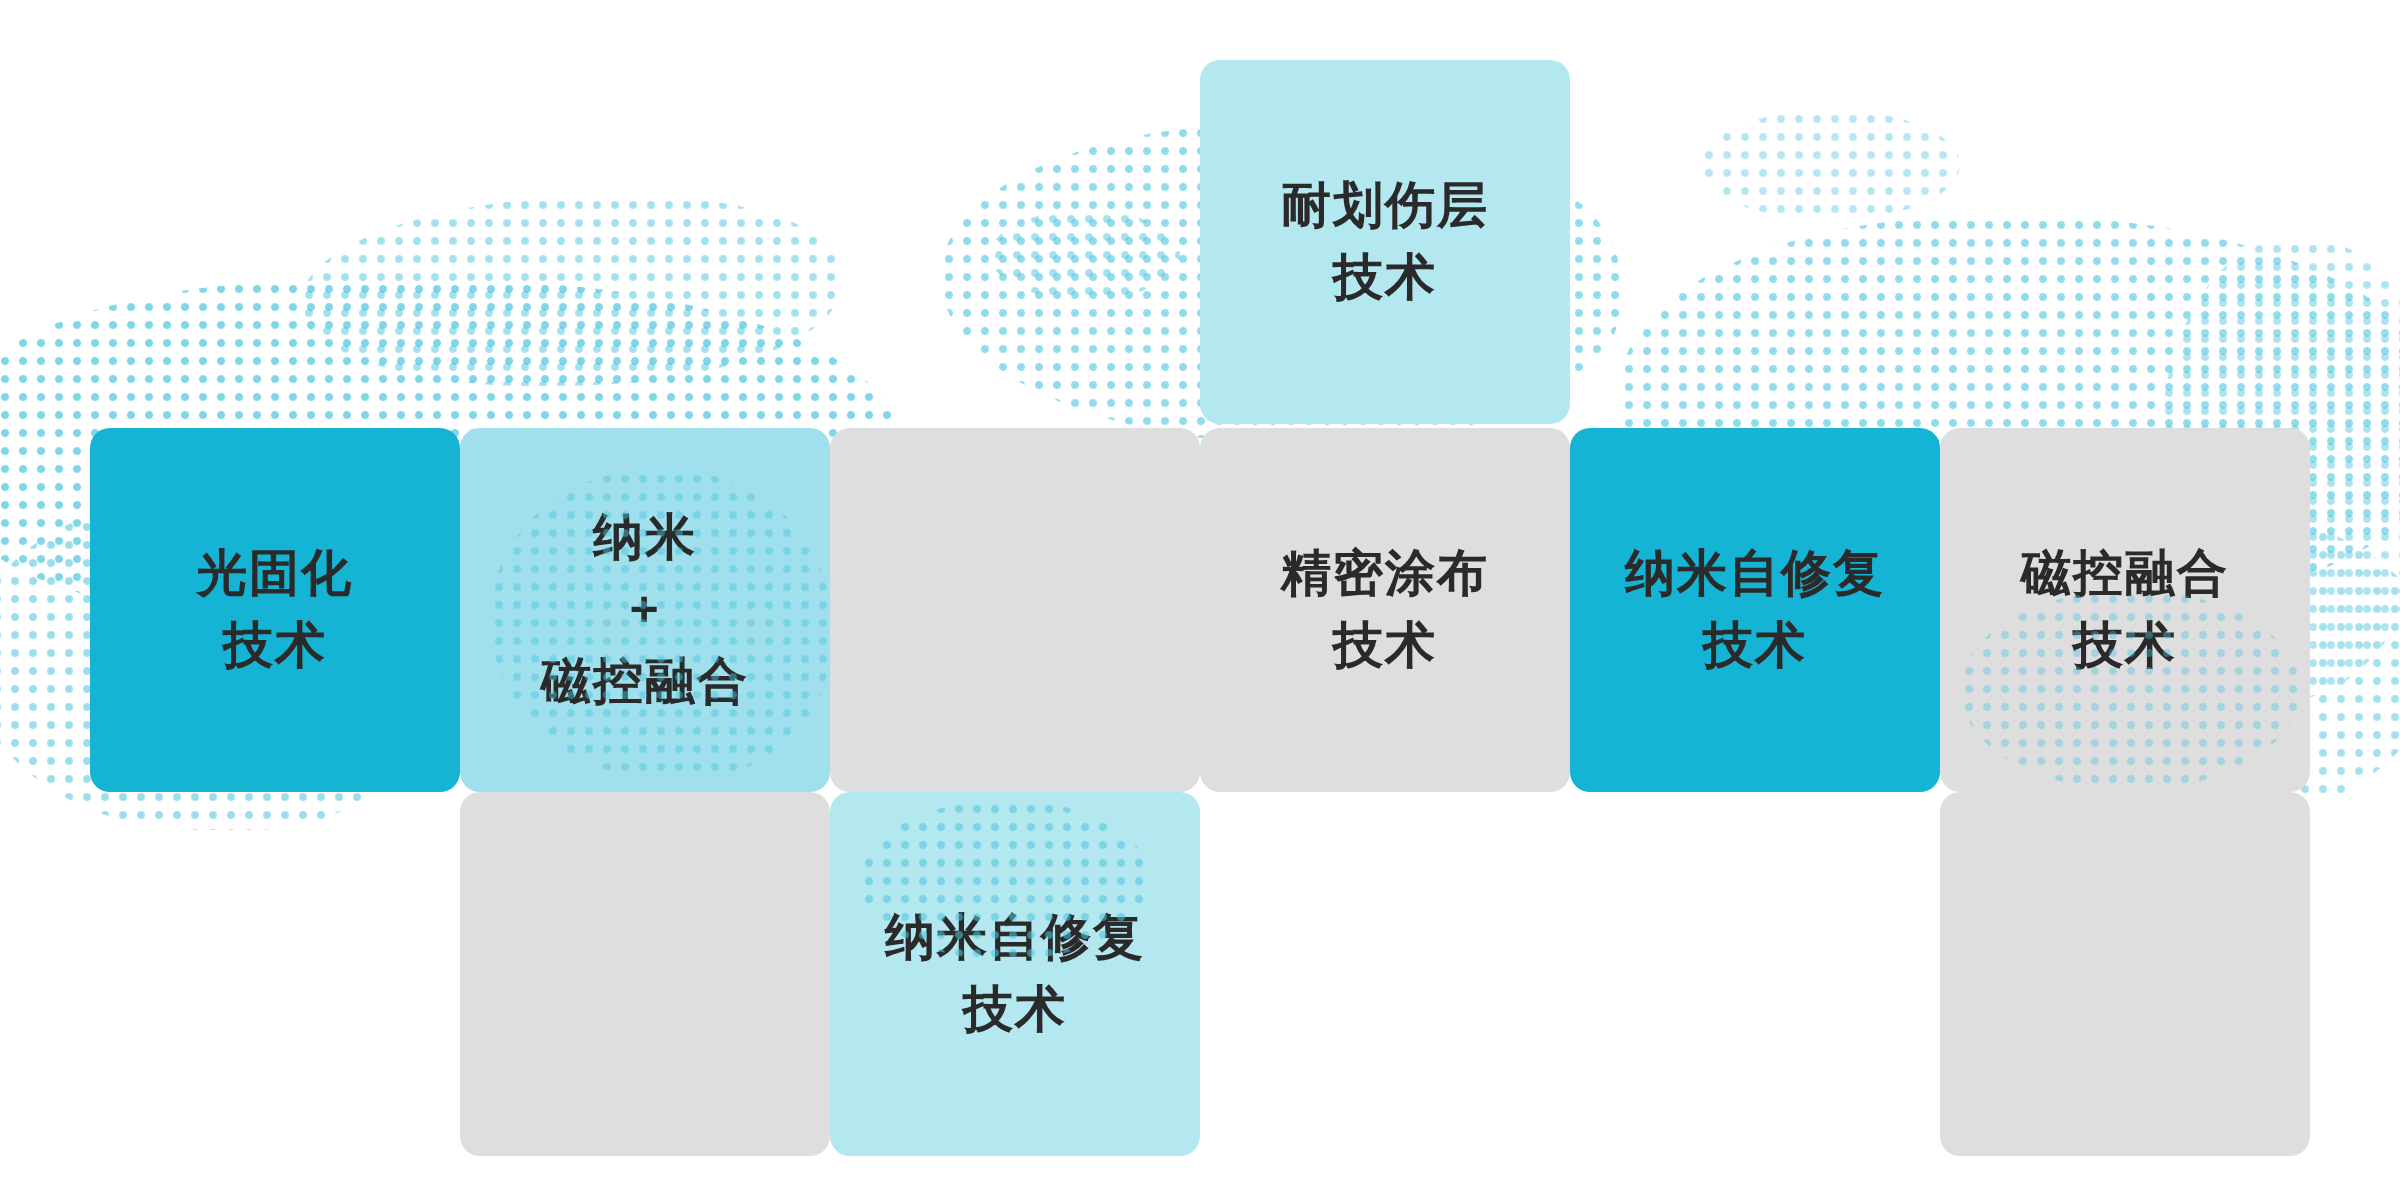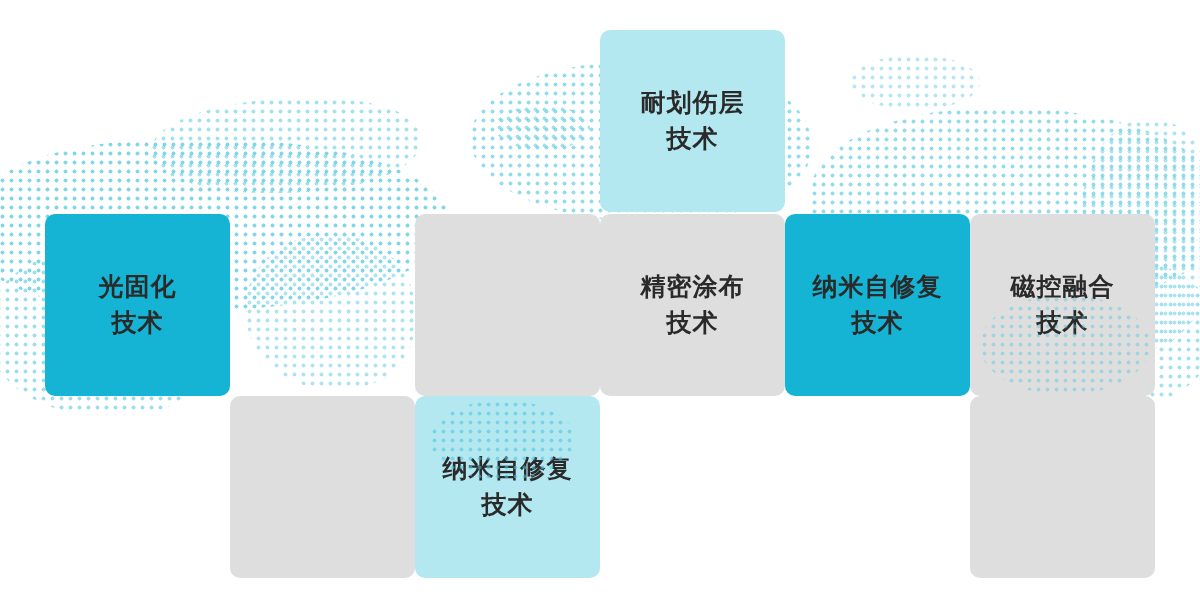--- a/index.html
+++ b/index.html
@@ -7,21 +7,20 @@
   body {
     font-family: "Liberation Sans", "DejaVu Sans", sans-serif;
     background: #ffffff;
   }
   .stage {
     position: relative;
     width: 1200px;
     height: 599px;
     background: #ffffff;
     overflow: hidden;
-    font-family: Liberation Serif, serif;
   }
   
   .dots {
     position: absolute;
     z-index: 0;
     pointer-events: none;
     background-image: radial-gradient(circle, var(--dot) 1.7px, transparent 2.3px);
     background-size: 9px 9px;
   }
   .dots.over { z-index: 2; }
@@ -68,20 +67,25 @@
   <div class="tile pale" style="left:600px; top:30px;">
     <div class="tile-label">耐划伤层
 技术</div>
   </div>
 
   <div class="tile cyan" style="left:45px; top:214px;">
     <div class="tile-label">光固化
 技术</div>
   </div>
 
+  <div class="tile light" style="left:230px; top:214px;">
+    <div class="tile-label">纳米
++
+磁控融合</div>
+  </div>
 
   <div class="tile gray" style="left:415px; top:214px;"></div>
 
   <div class="tile gray" style="left:600px; top:214px;">
     <div class="tile-label">精密涂布
 技术</div>
   </div>
 
   <div class="tile cyan" style="left:785px; top:214px;">
     <div class="tile-label">纳米自修复

